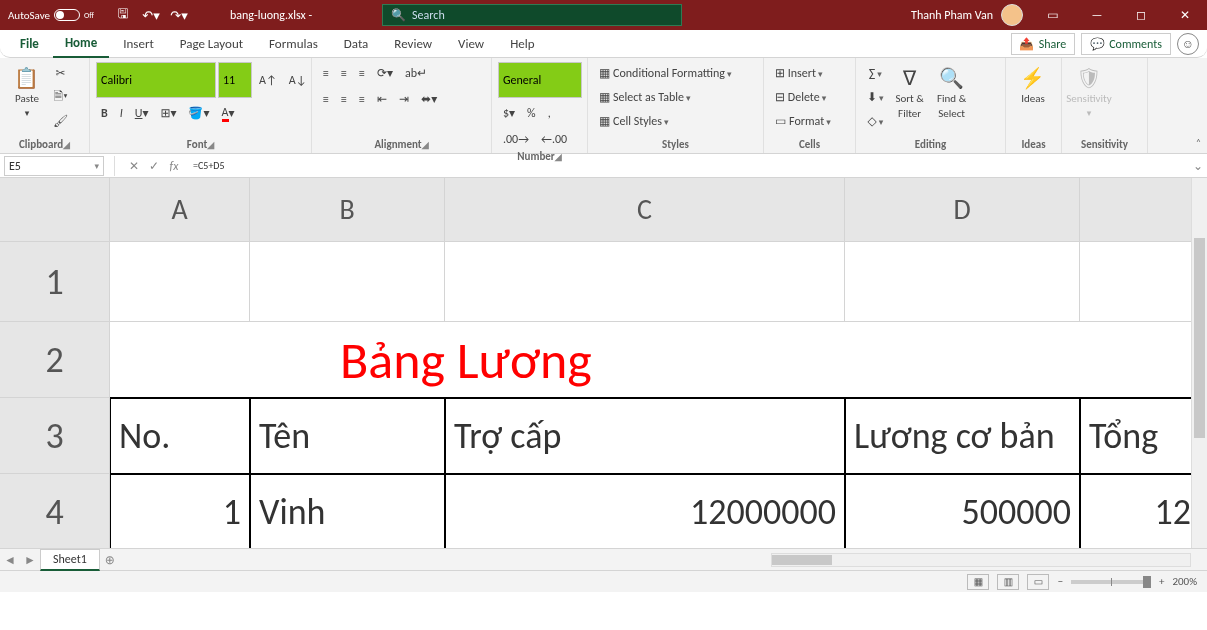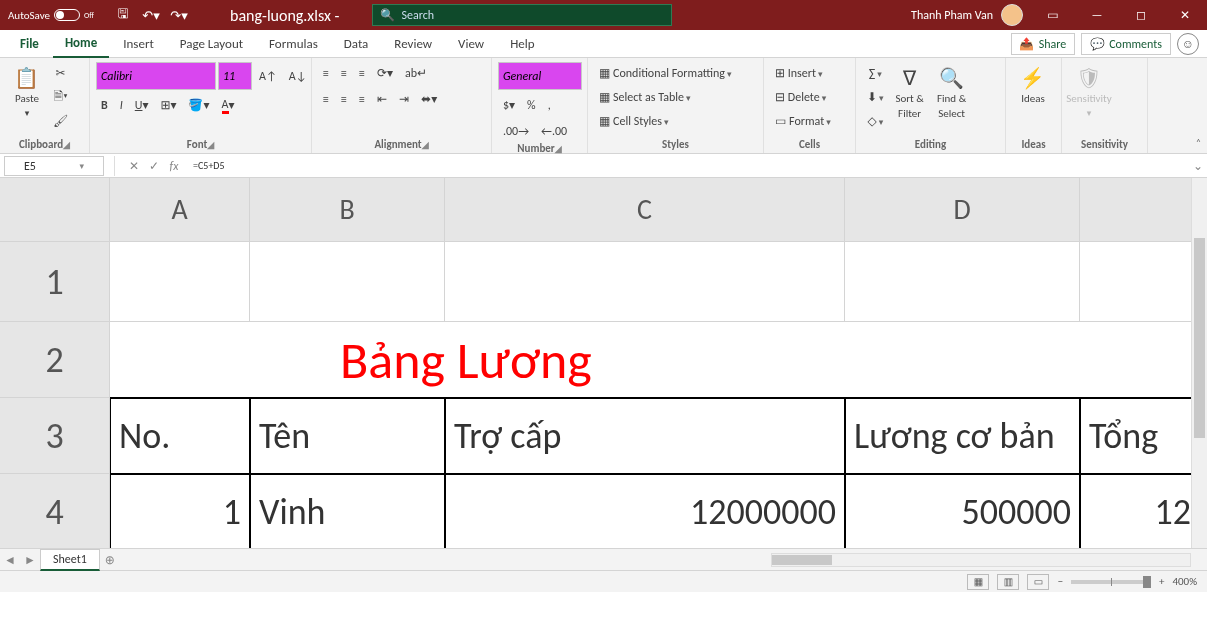--- a/index.html
+++ b/index.html
@@ -5,54 +5,54 @@
 * { box-sizing: border-box; margin: 0; padding: 0; font-family: "Segoe UI", Calibri, sans-serif; }
 body { width: 1207px; height: 630px; background: #fff; overflow: hidden; font-size: 12px; color: #333; }
 
 
 .titlebar { height: 30px; background: #7f1d1d; display: flex; align-items: center; color: #fff; }
 .titlebar .autosave { display:flex; align-items:center; gap:4px; padding:0 8px; font-size:11px;}
 .toggle { width:26px; height:12px; border:1px solid #fff; border-radius:7px; display:inline-flex; align-items:center; padding:0 1px;}
 .toggle .knob { width:8px; height:8px; background:#fff; border-radius:50%; }
 .titlebar .qat { display:flex; align-items:center; gap:2px; padding:0 8px;}
 .qat-btn { width:26px; height:22px; display:flex; align-items:center; justify-content:center; font-size:13px;}
-.filename { flex: 0 0 auto; padding: 0 32px 0 30px; font-size:16px;}
+.filename { flex: 0 0 auto; padding: 0 70px 0 30px; font-size:12px;}
 .searchbox { flex: 0 0 300px; height:22px; background:#0f4a2b; border:1px solid #2f7a53; display:flex; align-items:center; padding:0 8px; gap:6px; color:#cde;}
 .spacer { flex:1;}
 .userarea { display:flex; align-items:center; gap:8px; padding:0 8px; font-size:12px;}
 .avatar { width:22px;height:22px;border-radius:50%;background:#f4c28a;border:1px solid #ddd;}
 .winbtn { width:44px; height:30px; display:flex; align-items:center; justify-content:center; font-size:12px;}
 
 
-.tabs { height:28px; background:#fff; border-bottom:1px solid #d4d4d4; display:flex; align-items:center; padding:0 8px; gap:2px;}
+.tabs { height:28px; background:#fff; border-bottom:1px solid #d4d4d4; display:flex; align-items:center; padding:0 8px; gap:2px;border-radius:10px;}
 .tab { padding:0 12px; height:28px; display:flex; align-items:center; font-size:13px; color:#444; cursor:pointer;}
 .tab.file { color:#185c37; font-weight:600;}
 .tab.active { color:#185c37; border-bottom:2px solid #185c37; font-weight:600;}
 .tabs .right { margin-left:auto; display:flex; align-items:center; gap:6px;}
 .sharebtn, .commentsbtn { border:1px solid #ccc; height:22px; padding:0 8px; display:flex; align-items:center; gap:4px; font-size:12px; color:#185c37;}
 .smiley { width:22px;height:22px;border:1px solid #888;border-radius:50%;display:flex;align-items:center;justify-content:center;font-size:12px;color:#555;}
 
 
 .ribbon { height:96px; background:#f3f3f3; border-bottom:1px solid #d4d4d4; display:flex; position:relative;}
 .group { border-right:1px solid #e0e0e0; display:flex; flex-direction:column; padding:4px 6px 2px 6px;}
 .group .body { flex:1; display:flex; align-items:flex-start;}
 .group .label { font-size:11px; color:#666; text-align:left; padding-top:0px; display:flex; align-items:center; justify-content:center; font-weight:bold;}
 .dlaunch { font-size:9px; color:#888;}
 .rbtn { height:22px; padding:0 4px; display:flex; align-items:center; justify-content:center; border:1px solid transparent; font-size:12px; color:#444;}
 .rbig { width:42px; display:flex; flex-direction:column; align-items:center; justify-content:center; font-size:11px; color:#444; gap:2px; padding:4px 2px;}
 .rbig .ic { font-size:20px;}
 .stack { display:flex; flex-direction:column; gap:2px;}
 .row { display:flex; align-items:center; gap:2px;}
-select, input.fake { height:28px; border:1px solid #c8c8c8; background:#d946ef; font-size:12px; padding:0 4px;font-style:italic;}
+select, input.fake { height:36px; border:1px solid #c8c8c8; background:#84cc16; font-size:12px; padding:0 4px;}
 .dd::after{content:"▾"; font-size:9px; margin-left:2px; color:#666;}
 .collapse { position:absolute; right:6px; bottom:4px; font-size:10px; color:#666;}
 
 
 .fbar { height:24px; border-bottom:1px solid #d4d4d4; display:flex; align-items:center; background:#fff;}
-.namebox { width:100px; height:20px; border:1px solid #ccc; margin:0 4px; padding:0 19px; display:flex; align-items:center; justify-content:space-between; font-size:12px;}
+.namebox { width:100px; height:20px; border:1px solid #ccc; margin:0 4px; padding:0 4px; display:flex; align-items:center; justify-content:space-between; font-size:12px;}
 .fx-sep { width:1px; height:20px; background:#ddd; margin:0 6px;}
 .fx-btns { display:flex; gap:2px; padding:0 4px; color:#888;}
 .fx-btns span { width:18px; text-align:center;}
 .fx-input { flex:1; padding:0 6px; font-size:10px;}
 .fbar .expand { width:18px; text-align:center; color:#888;}
 
 
 .gridwrap { height:370px; position:relative; overflow:hidden; background:#fff;}
 .gridinner { display:grid; grid-template-columns: 110px 140px 195px 400px 235px 120px; grid-template-rows: 64px 80px 76px 76px 76px; }
 .cell { border-right:1px solid #d4d4d4; border-bottom:1px solid #d4d4d4; display:flex; align-items:center; padding:0 8px; font-size:36px;}
@@ -364,14 +364,14 @@
 <div class="status">
   <div class="viewbtn">▦</div>
   <div class="viewbtn">▥</div>
   <div class="viewbtn">▭</div>
   <span>−</span>
   <div class="zoomslider">
       <div class="tick"></div>
       <div class="h"></div>
     </div>
   <span>+</span>
-  <span>400%</span>
+  <span>200%</span>
 </div>
 
 </body></html>

